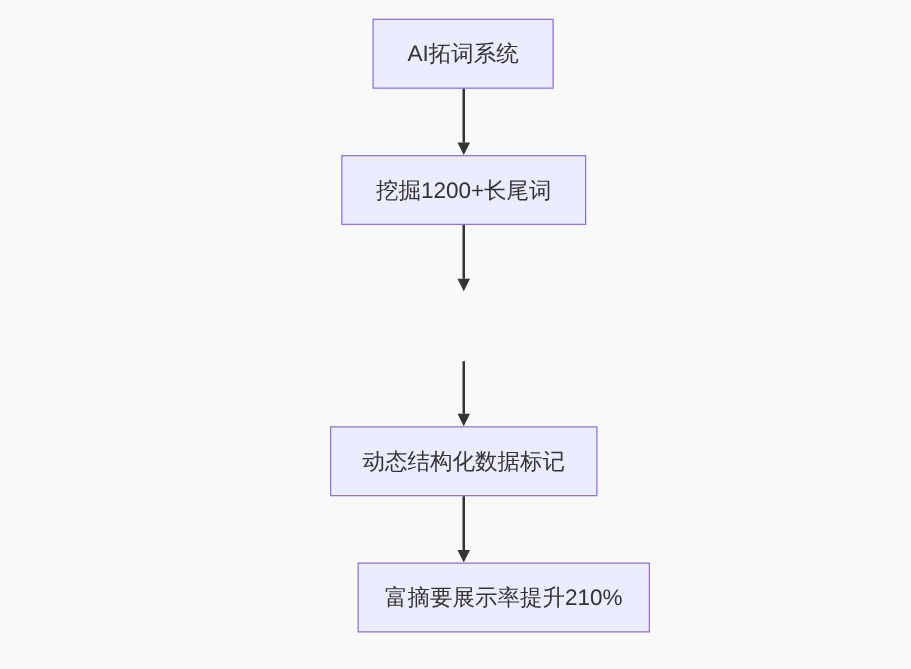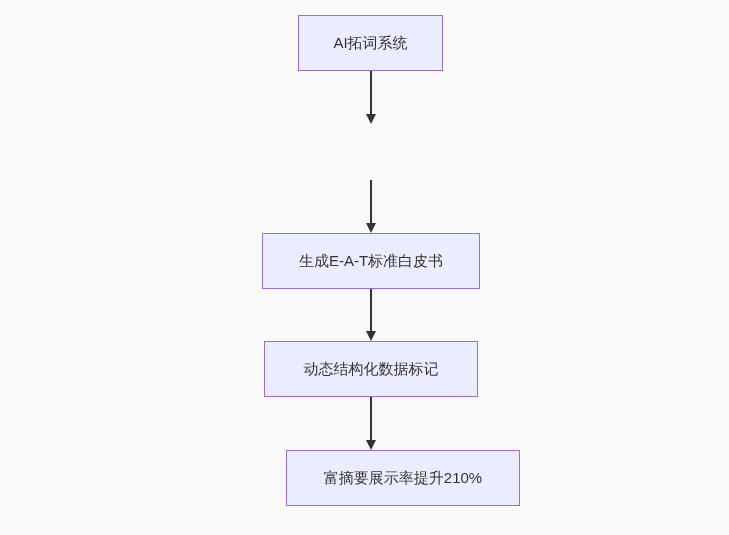--- a/index.html
+++ b/index.html
@@ -16,21 +16,21 @@
   }
   .node {
     position: absolute;
     box-sizing: border-box;
     display: flex;
     align-items: center;
     justify-content: center;
     background: var(--node-fill, #ECECFF);
     border: 1.3px solid var(--node-border, #9370DB);
     color: var(--text, #333333);
-    font-size: 15px;
+    font-size: 18px;
     text-align: center;
     white-space: nowrap;
   }
   #n0 { left: 298px; top: 15px;  width: 145px; height: 56px; }
   #n1 { left: 273px; top: 124px; width: 196px; height: 56px; }
   #n2 { left: 262px; top: 233px; width: 218px; height: 56px; }
   #n3 { left: 264px; top: 341px; width: 214px; height: 56px; text-align: center; }
   #n4 { left: 254px; top: 450px; width: 234px; height: 56px; margin-left: 32px; }
 
   .arrow {
@@ -66,29 +66,29 @@
 
   <div class="node" id="n0">
     <span>AI拓词系统</span>
   </div>
 
   <div class="arrow" id="a0">
     <div class="line"></div>
     <div class="head"></div>
   </div>
 
+  <div class="node" id="n1">
+    <span>挖掘1200+长尾词</span>
+  </div>
 
   <div class="arrow" id="a1">
     <div class="line"></div>
     <div class="head"></div>
   </div>
 
-  <div class="node" id="n2">
-    <span>生成E-A-T标准白皮书</span>
-  </div>
 
   <div class="arrow" id="a2">
     <div class="line"></div>
     <div class="head"></div>
   </div>
 
   <div class="node" id="n3">
     <span>动态结构化数据标记</span>
   </div>
 

